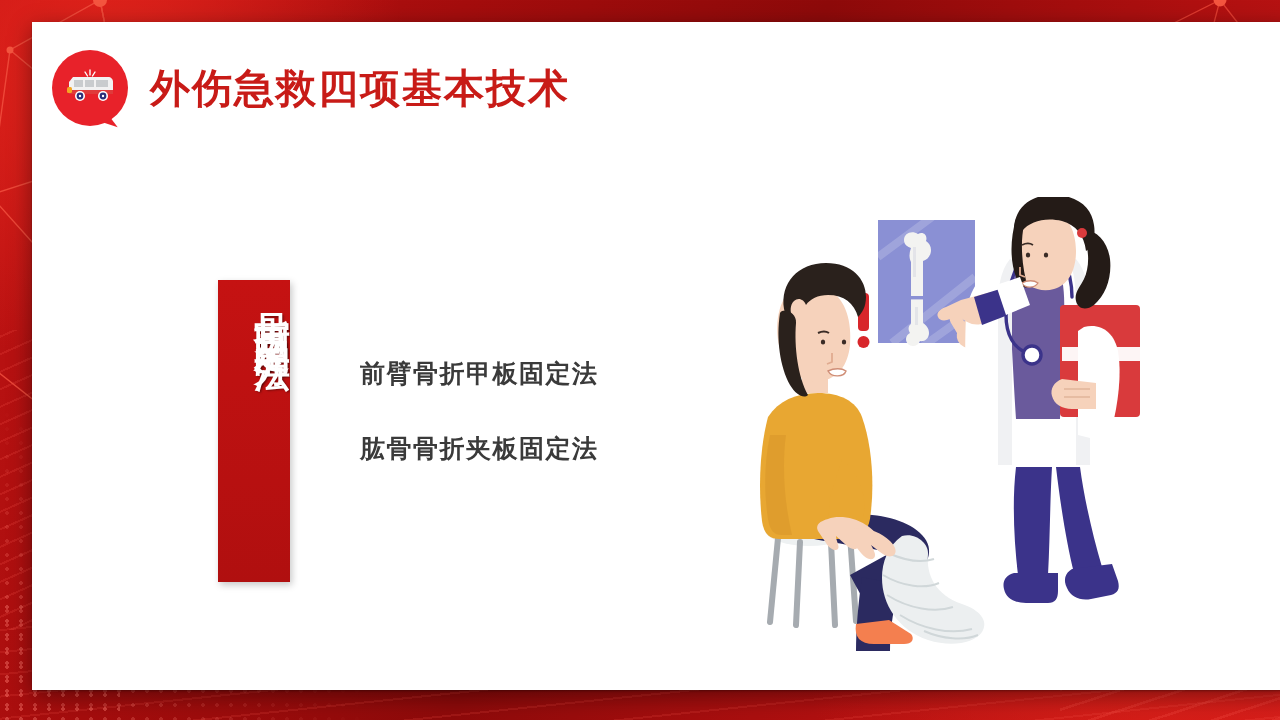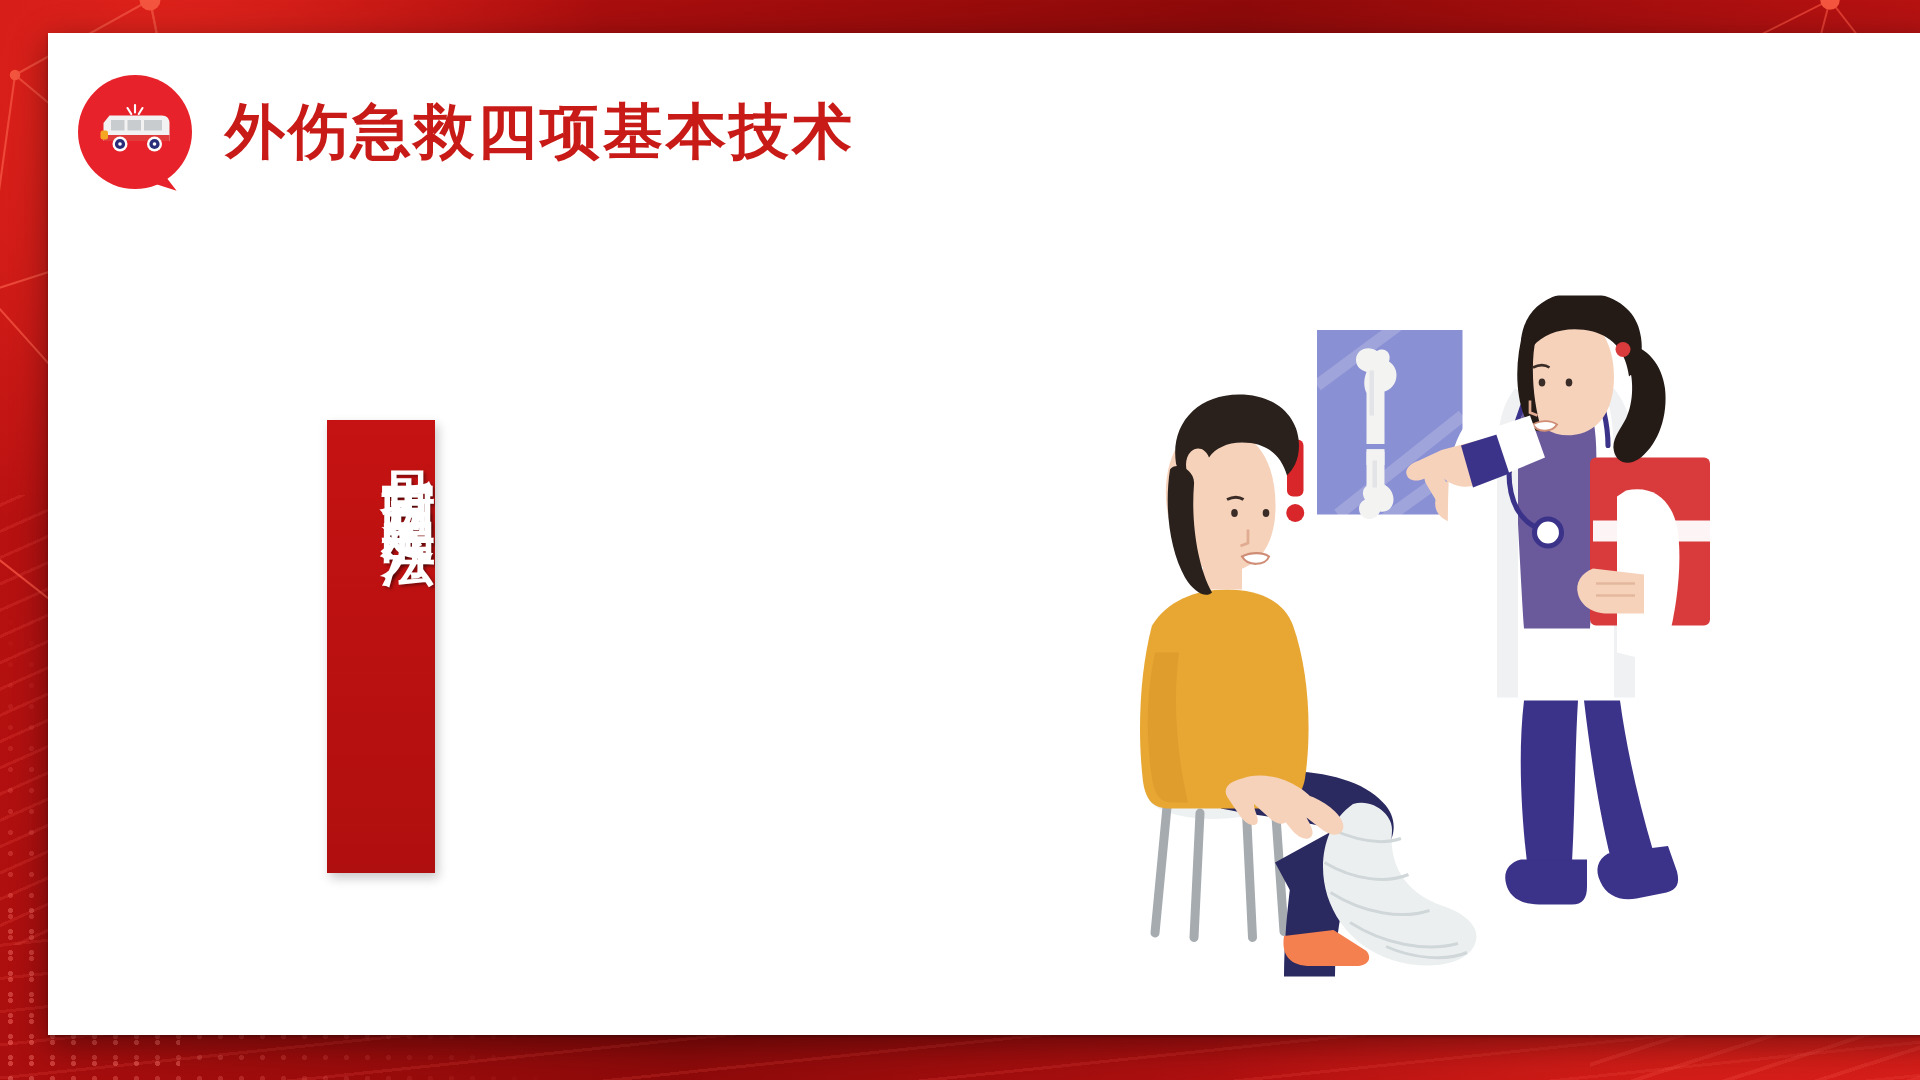--- a/index.html
+++ b/index.html
@@ -193,20 +193,24 @@
         </svg>
       </div>
     </div>
     <div id="slide-title">外伤急救四项基本技术</div>
   </div>
 
   <div id="vertical-banner">
     <div class="vtext">骨折固定的方法</div>
   </div>
 
+  <div id="bullet-list">
+    <div class="bullet-line">前臂骨折甲板固定法</div>
+    <div class="bullet-line">肱骨骨折夹板固定法</div>
+  </div>
 
   <div id="illustration">
     <svg width="470" height="460" viewBox="0 0 470 460">
 
       <g>
         <rect x="146" y="23" width="97" height="123" fill="#8a90d4"></rect>
         <g opacity="0.18" stroke="#ffffff" stroke-width="8">
           <line x1="146" y1="60" x2="200" y2="20"></line>
           <line x1="160" y1="146" x2="243" y2="80"></line>
           <line x1="190" y1="150" x2="243" y2="112"></line>

